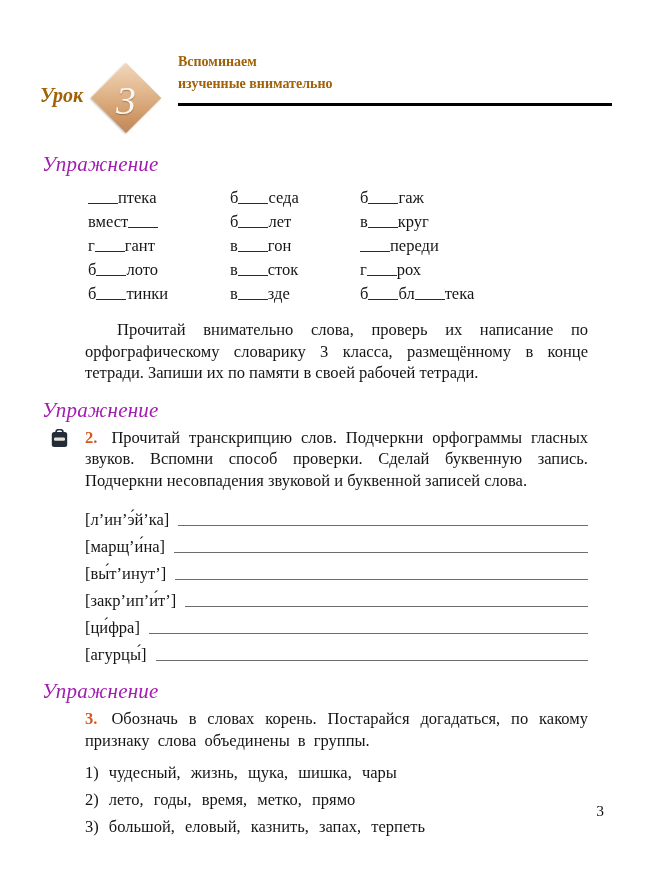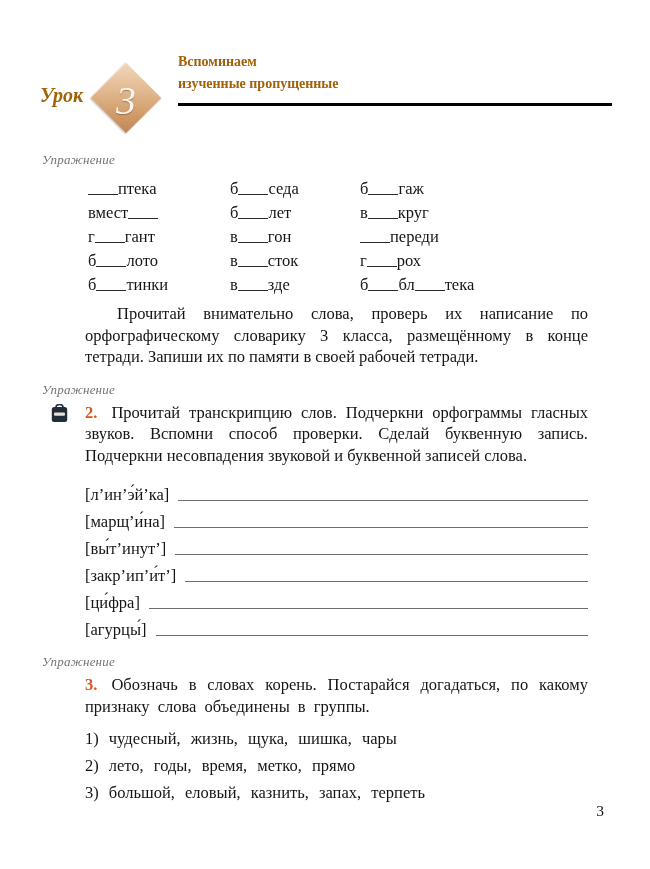--- a/index.html
+++ b/index.html
@@ -33,29 +33,29 @@
   }
   .title-rule {
     position:absolute; left:178px; top:103px; width:434px; height:2.5px; background:#000;
   }
 
   
   .content { position:absolute; left:0; top:138px; width:650px; }
 
   .section-label {
     margin:14px 0 2px 42px;
-    font-style:italic; font-size:13px; color:#737373; letter-spacing:.2px;
+    font-style:italic; font-size:21px; color:#a21caf; letter-spacing:.2px;
   }
   .para {
     margin:4px 0 0 85px; width:503px;
     font-size:16.5px; line-height:21.5px; text-align:justify;
   }
   .ex-num { color:#d8571f; font-weight:bold; margin-right:14px; }
   .task1 { text-align:left; word-spacing:5px; }
-  .note { margin-top:7px; text-indent:32px; }
+  .note { margin-top:14px; text-indent:32px; }
   .ex-para { position:relative; }
 
   
   .word-grid {
     margin:10px 0 0 88px; width:500px;
     display:grid; grid-template-columns:142px 130px 228px;
     row-gap:2px; font-size:16.5px; line-height:22px;
   }
   .blank {
     display:inline-block; width:30px; height:0;
@@ -84,21 +84,21 @@
 
 <div class="page">
 
   <div class="lesson-word">Урок</div>
   <div class="diamond-wrap">
     <div class="diamond"></div>
     <div class="diamond-num">3</div>
   </div>
   <div class="page-title">
     <div>Вспоминаем</div>
-    <div>изученные пропущенные</div>
+    <div>изученные внимательно</div>
   </div>
   <div class="title-rule"></div>
 
   <div class="content">
 
     <div class="section-label">Упражнение</div>
 
     <div class="word-grid">
         <div class="word-cell"><span class="blank"></span>птека</div>
         <div class="word-cell">б<span class="blank"></span>седа</div>

